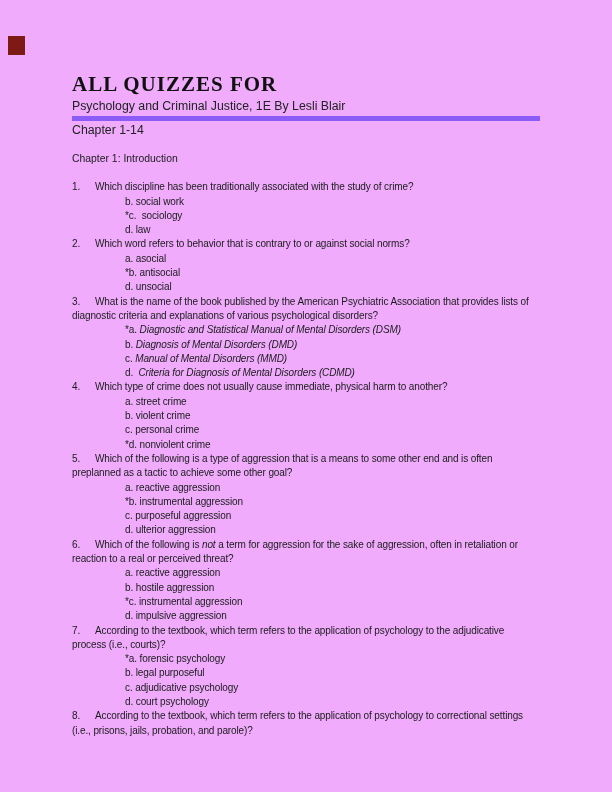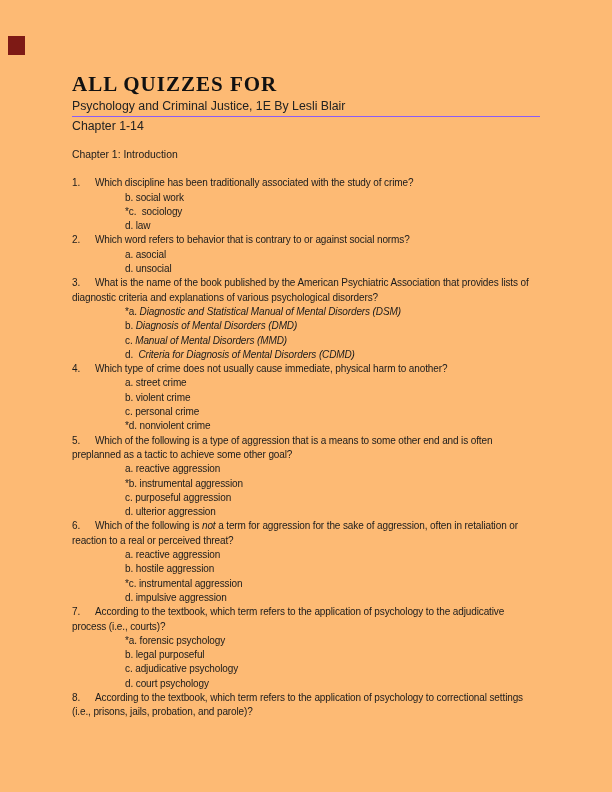--- a/index.html
+++ b/index.html
@@ -4,21 +4,21 @@
 <style>
   html, body {
     margin: 0;
     padding: 0;
     background: #ffffff;
   }
   .page {
     position: relative;
     width: 612px;
     height: 792px;
-    background: #fdba74;
+    background: #f0abfc;
     overflow: hidden;
     font-family: "Liberation Sans", sans-serif;
     color: #1b1b1b;
   }
   .annotation-mark {
     position: absolute;
     left: 8px;
     top: 36px;
     width: 17px;
     height: 19px;
@@ -35,21 +35,21 @@
     font-size: 21px;
     line-height: 21px;
     letter-spacing: 1px;
     color: #111111;
   }
   .doc-subtitle {
     margin-top: 4px;
     font-size: 12.3px;
     line-height: 14px;
     padding-bottom: 3px;
-    border-bottom: 1px solid #8b5cf6;
+    border-bottom: 5px solid #8b5cf6;
     color: #222222;
   }
   .doc-chapter-range {
     padding-top: 2px;
     font-size: 12.3px;
     line-height: 14px;
     color: #222222;
   }
   .section-heading {
     margin-top: 15px;
@@ -96,20 +96,21 @@
     <div class="questions" id="questions">
         <div class="question">
           <div class="q-text"><span class="q-num">1.</span><span>Which discipline has been traditionally associated with the study of crime?</span></div>
           <div class="opt"><span>b. social work</span></div>
           <div class="opt"><span>*c.  sociology</span></div>
           <div class="opt"><span>d. law</span></div>
         </div>
         <div class="question">
           <div class="q-text"><span class="q-num">2.</span><span>Which word refers to behavior that is contrary to or against social norms?</span></div>
           <div class="opt"><span>a. asocial</span></div>
+          <div class="opt"><span>*b. antisocial</span></div>
           <div class="opt"><span>d. unsocial</span></div>
         </div>
         <div class="question">
           <div class="q-text"><span class="q-num">3.</span><span>What is the name of the book published by the American Psychiatric Association that provides lists of diagnostic criteria and explanations of various psychological disorders?</span></div>
           <div class="opt"><span>*a. </span><i>Diagnostic and Statistical Manual of Mental Disorders (DSM)</i></div>
           <div class="opt"><span>b. </span><i>Diagnosis of Mental Disorders (DMD)</i></div>
           <div class="opt"><span>c. </span><i>Manual of Mental Disorders (MMD)</i></div>
           <div class="opt"><span>d.  </span><i>Criteria for Diagnosis of Mental Disorders (CDMD)</i></div>
         </div>
         <div class="question">

